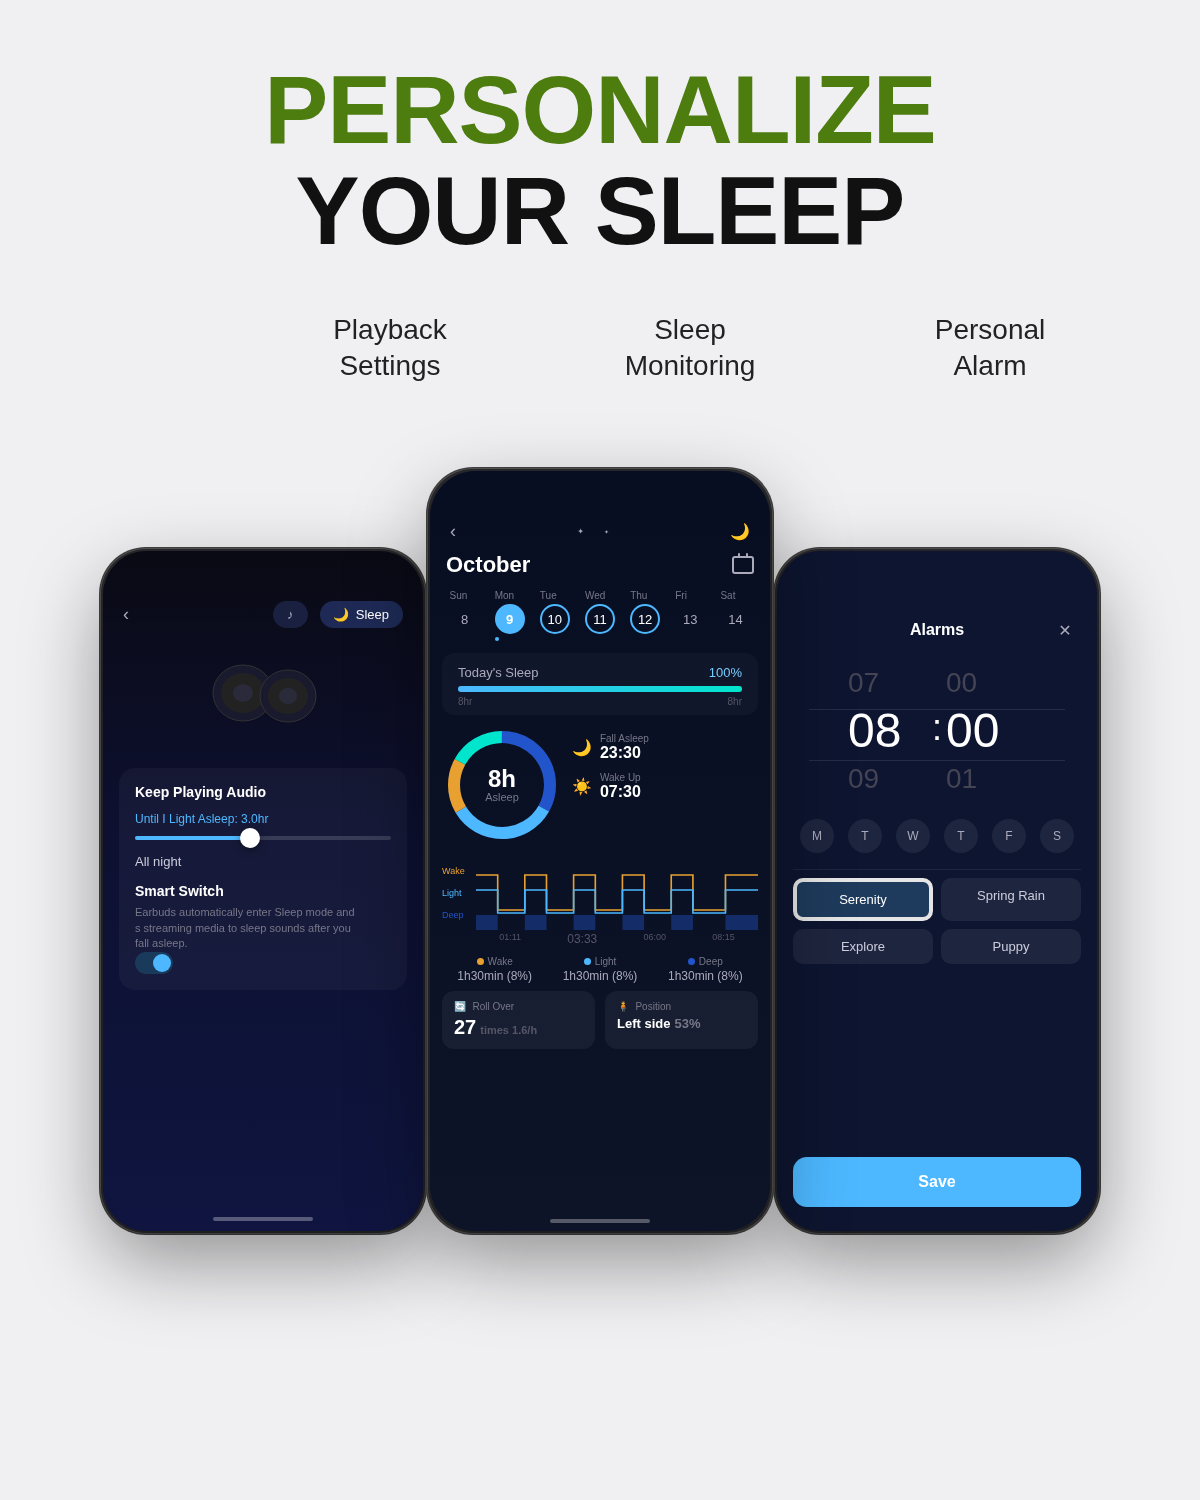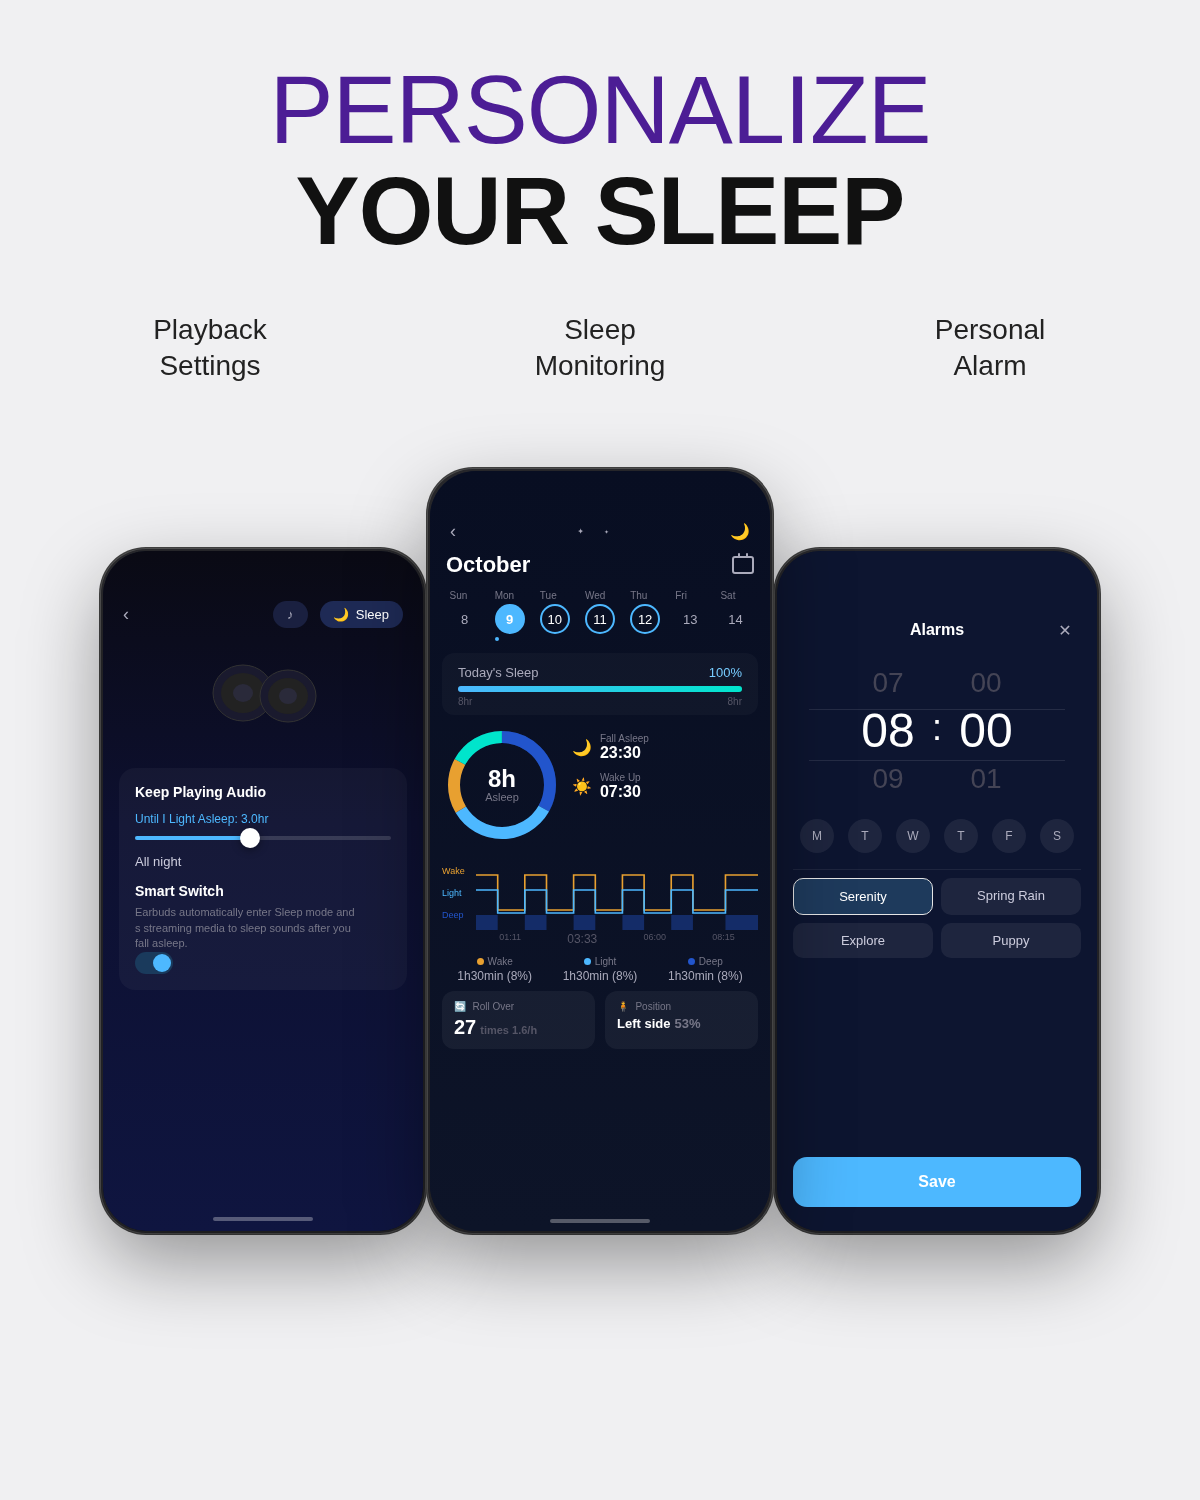--- a/index.html
+++ b/index.html
@@ -11,21 +11,21 @@
       display: flex;
       flex-direction: column;
       align-items: center;
       padding: 60px 40px 80px;
     }
 
     
     .column-labels {
       display: flex;
       width: 100%;
-      justify-content: space-between;
+      justify-content: flex-end;
       margin-bottom: 30px;
       padding: 0 20px;
     }
     .column-label {
       font-size: 28px;
       color: #222;
       text-align: center;
       width: 300px;
       line-height: 1.3;
     }
@@ -505,21 +505,20 @@
       flex-direction: column;
       align-items: center;
       gap: 6px;
     }
     .time-num {
       font-size: 36px;
       font-weight: 300;
       color: #fff;
       line-height: 1.1;
       width: 80px;
-      text-align: center;
     }
     .time-num.big { font-size: 48px; font-weight: 400; }
     .time-num.dim { color: #445; font-size: 28px; }
     .time-colon {
       font-size: 36px;
       color: #fff;
       margin: 0 4px;
       padding-bottom: 8px;
     }
     .time-selector-bar {
@@ -568,21 +567,21 @@
     .tune-item {
       background: rgba(255,255,255,0.07);
       border-radius: 10px;
       padding: 10px 14px;
       font-size: 13px;
       color: #ccd;
       text-align: center;
     }
     .tune-item.selected {
       background: #1e3a5c;
-      border: 1px solid #e5e5e5;
+      border: 4px solid #e5e5e5;
       color: #fff;
     }
     .save-btn {
       background: #4db8ff;
       border-radius: 14px;
       margin: 16px;
       padding: 16px;
       text-align: center;
       font-size: 16px;
       font-weight: 600;
@@ -598,21 +597,21 @@
     }
     .moon-icon {
       font-size: 16px;
       color: #aab;
     }
   </style>
 </head>
 <body>
 
 <div style="text-align:center;margin-bottom:50px;">
-  <div style="font-size:96px;font-weight:400;color:#4c1d95;line-height:1.05;text-transform:uppercase;letter-spacing:-1px;">PERSONALIZE</div>
+  <div style="font-size:96px;font-weight:700;color:#4d7c0f;line-height:1.05;text-transform:uppercase;letter-spacing:-1px;">PERSONALIZE</div>
   <div style="font-size:96px;font-weight:900;color:#111;line-height:1.05;text-transform:uppercase;letter-spacing:-1px;">YOUR SLEEP</div>
 </div>
 
 <div class="column-labels">
   <div class="column-label">Playback<br>Settings</div>
   <div class="column-label">Sleep<br>Monitoring</div>
   <div class="column-label">Personal<br>Alarm</div>
 </div>
 
 <div class="phones-container">

